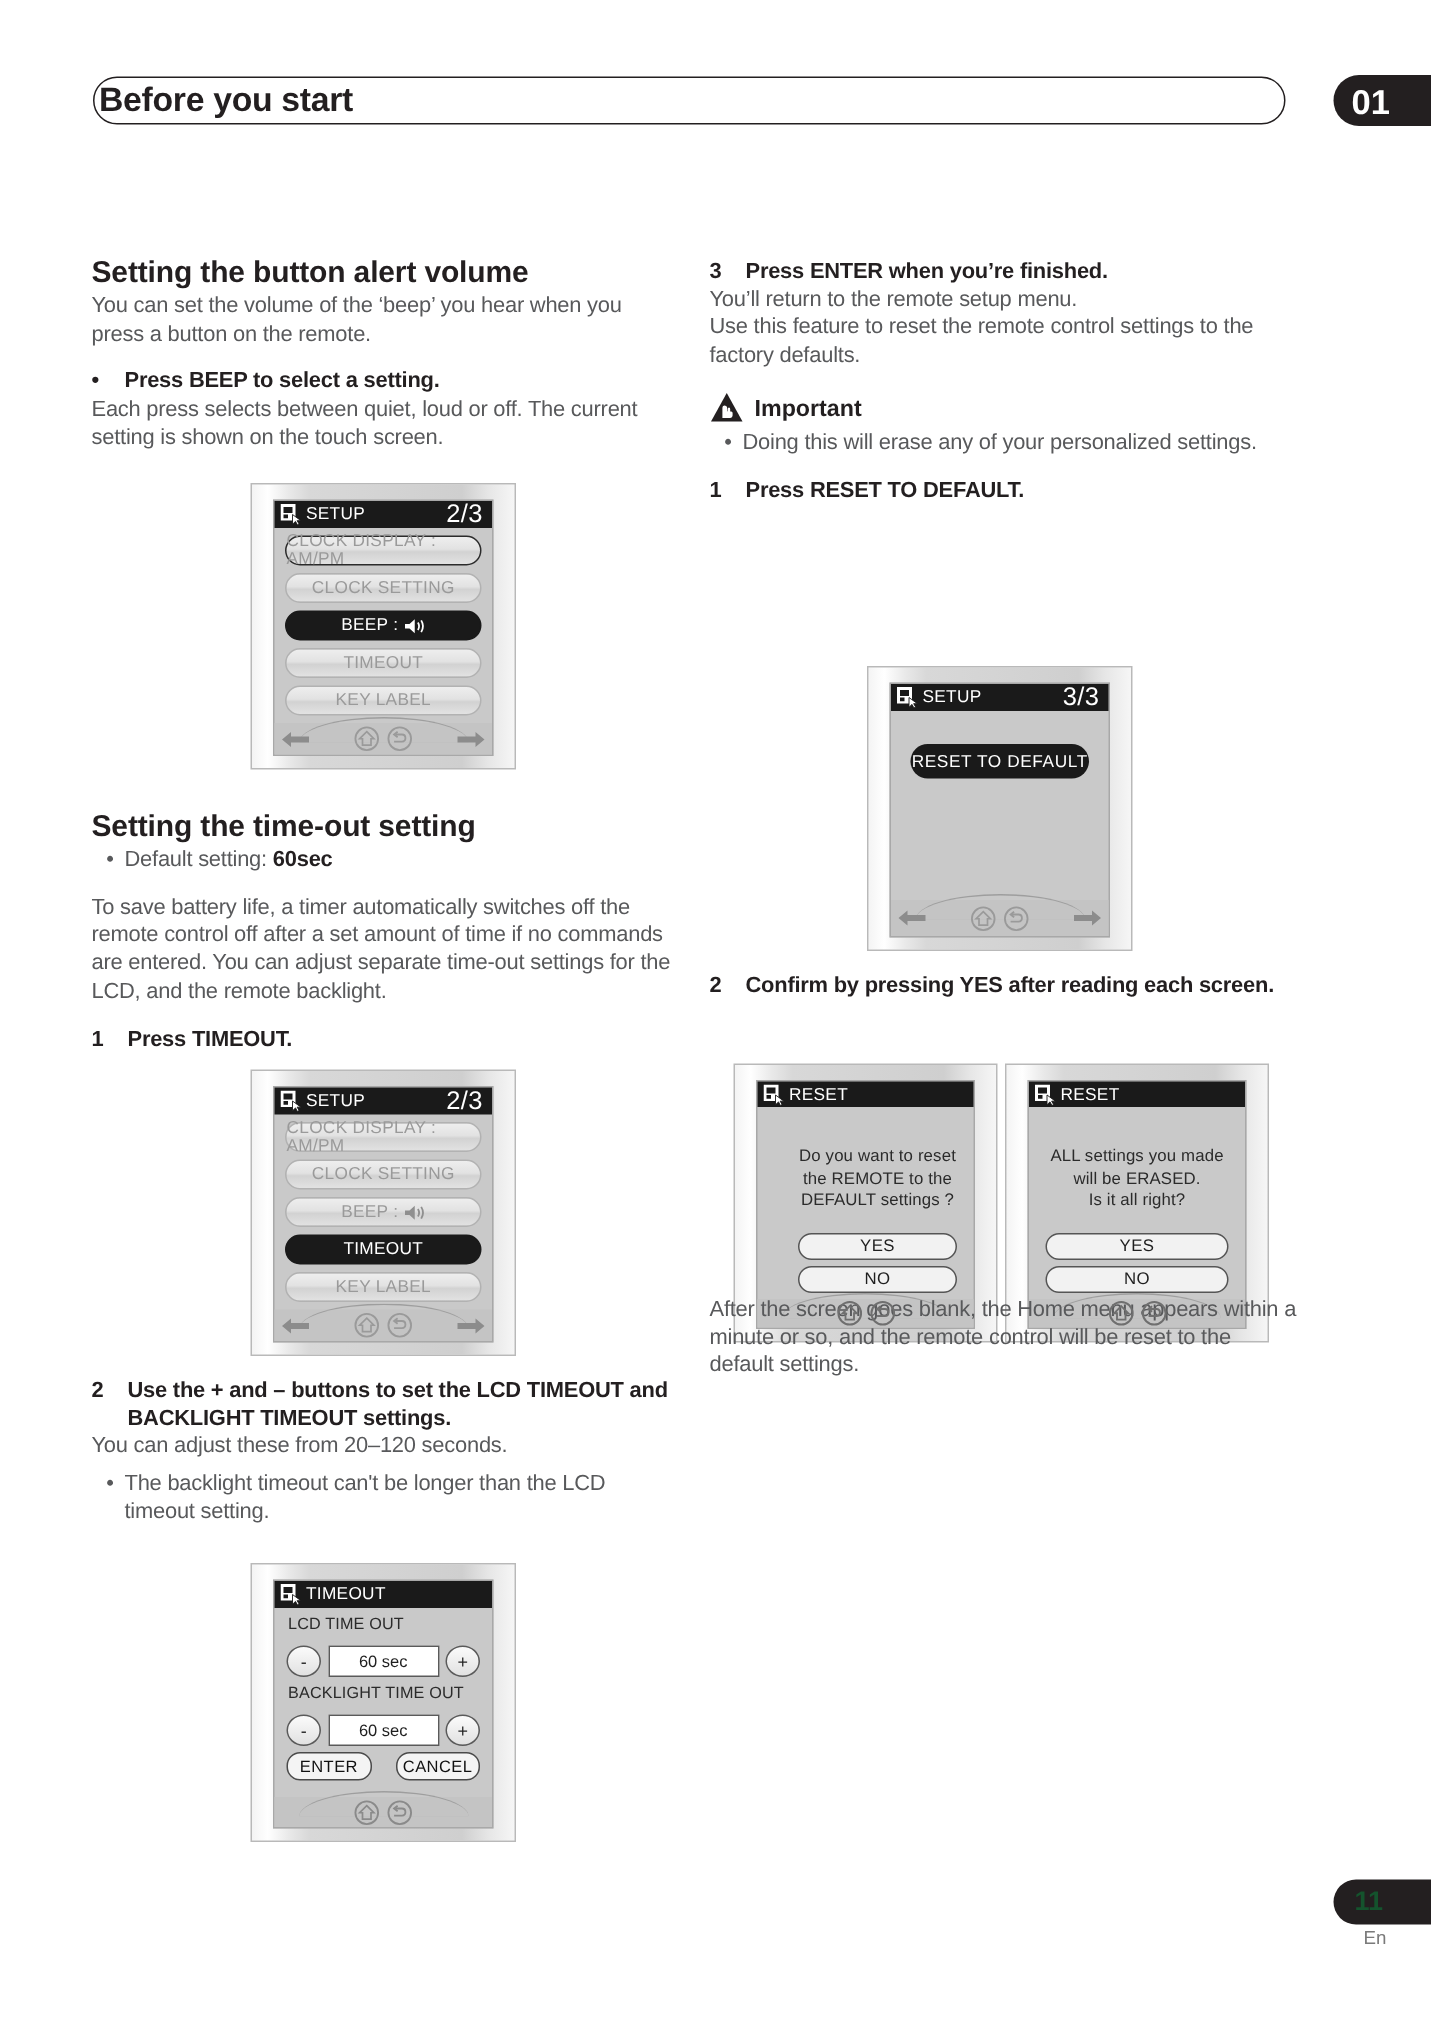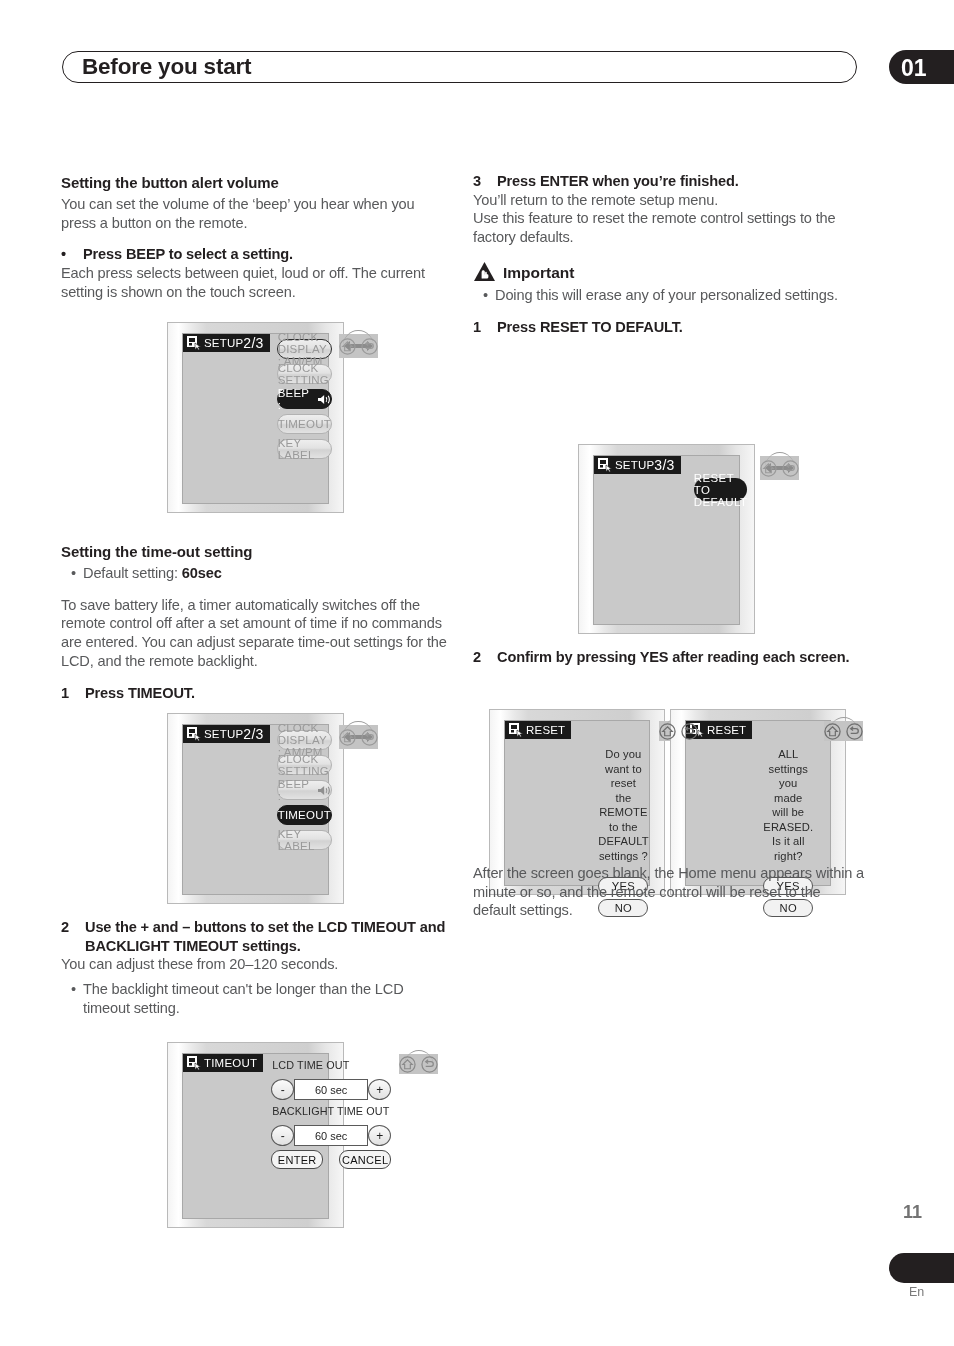--- a/index.html
+++ b/index.html
@@ -13,40 +13,40 @@
     overflow: hidden;
   }
 
   
   .header { position:absolute; left:0; top:0; width:954px; height:110px; }
   .header-pill {
     position:absolute; left:62px; top:51px; width:795px; height:32px;
     border:1.6px solid #231f20; border-radius:16px; background:#fff;
   }
   .header-title {
-    position:absolute; left:82px; top:52px;
+    position:absolute; left:66px; top:52px;
     font-size:22.5px; font-weight:bold; color:#231f20; letter-spacing:-0.2px;
     line-height:30px;
   }
   .chapter-tab {
     position:absolute; left:889px; top:50px; width:90px; height:34px;
     background:#231f20; border-radius:17px 0 0 17px;
   }
   .chapter-num {
     position:absolute; left:901px; top:55px;
     color:#fff; font-size:23px; font-weight:bold; letter-spacing:0px;
   }
 
   
   .col { position:absolute; width:392px; }
   .col-left  { left:61px;  top:172px; }
   .col-right { left:473px; top:172px; }
 
   h2.sec {
-    font-size:15px; font-weight:bold; color:#231f20;
+    font-size:20px; font-weight:bold; color:#231f20;
     margin:0 0 2px 0; letter-spacing:-0.1px; line-height:21px;
   }
   p.body {
     font-size:14.6px; line-height:18.7px; color:#58595b;
     margin:0 0 0 0; letter-spacing:-0.15px;
   }
   p.body.gap { margin-top:13px; }
   .b { font-weight:bold; color:#231f20; }
 
   .bullet-row { display:flex; margin-top:13px; }
@@ -71,30 +71,30 @@
     position:absolute;
     background: linear-gradient(to right, #f4f4f4 0%, #ffffff 6%, #e9e9e9 14%, #d8d8d8 22%, #cfcfcf 80%, #e6e6e6 90%, #f6f6f6 100%);
     border:1px solid #b9b9b9;
     padding:10px 14px 8px 14px;
   }
   .device-inner {
     background:#c9c9c9;
     border:1px solid #a8a8a8;
     position:relative;
     height:100%;
-    display:flex; 
+    display:flex; flex-direction:column;
   }
   .titlebar {
     background:#1a1a1a; color:#fff;
     height:18px; display:flex; align-items:center;
     padding:0 6px 0 4px; position:relative;
     font-size:11.5px; letter-spacing:0.2px;
   }
   .titlebar .tb-label { margin-left:2px; }
-  .titlebar .tb-page { margin-left:auto; font-size:14px; letter-spacing:0.3px;}
+  .titlebar .tb-page { margin-left:auto; font-size:17px; letter-spacing:0.3px;}
   .tb-icon { width:15px; height:14px; display:block; }
 
   .screen-body { flex:1; padding:5px 7px 0 7px; display:flex; flex-direction:column; }
 
   .menu-btn {
     height:20px; margin-bottom:5px;
     border-radius:10px;
     display:flex; align-items:center; justify-content:center;
     font-size:11.5px; letter-spacing:0.2px;
     background: linear-gradient(to bottom,#eeeeee 0%,#e2e2e2 45%,#d2d2d2 55%,#e2e2e2 100%);
@@ -160,21 +160,21 @@
     background:#f4f4f4; display:flex; align-items:center; justify-content:center;
     font-size:11px; color:#111; letter-spacing:0.3px;
   }
 
   
   .footer-tab {
     position:absolute; left:889px; top:1253px; width:90px; height:30px;
     background:#231f20; border-radius:15px 0 0 15px;
   }
   .footer-num {
-    position:absolute; left:903px; top:1202px; color:#737373;
+    position:absolute; left:903px; top:1257px; color:#14532d;
     font-size:18px; font-weight:bold;
   }
   .footer-en {
     position:absolute; left:909px; top:1285px; color:#7a7a7a; font-size:12.5px;
   }
 </style>
 </head>
 <body>
 
 <div class="header">

